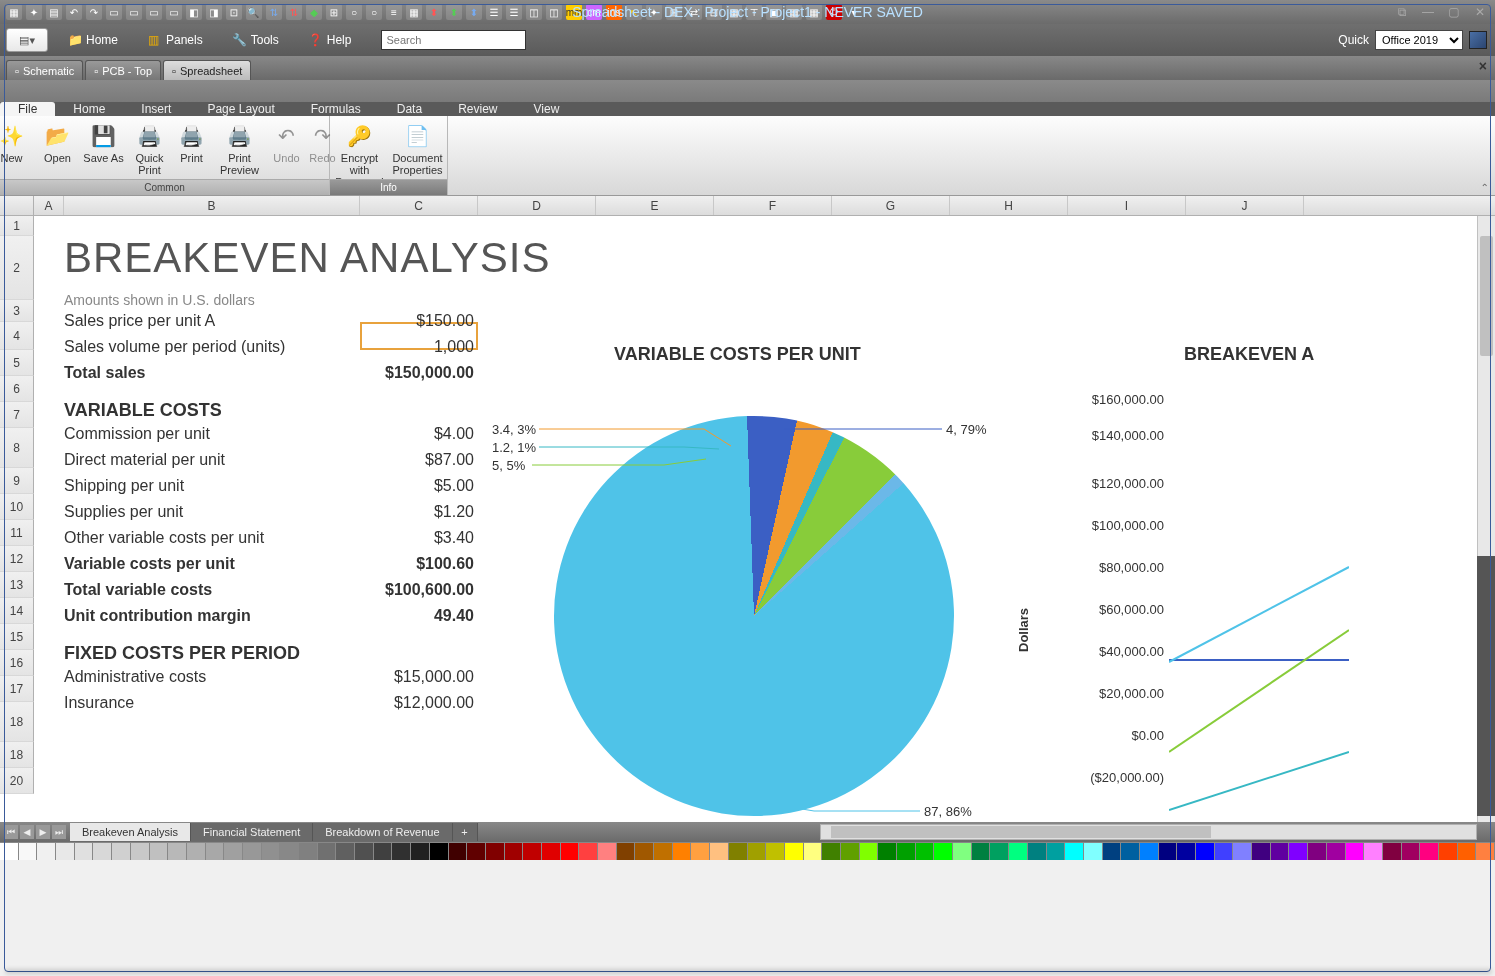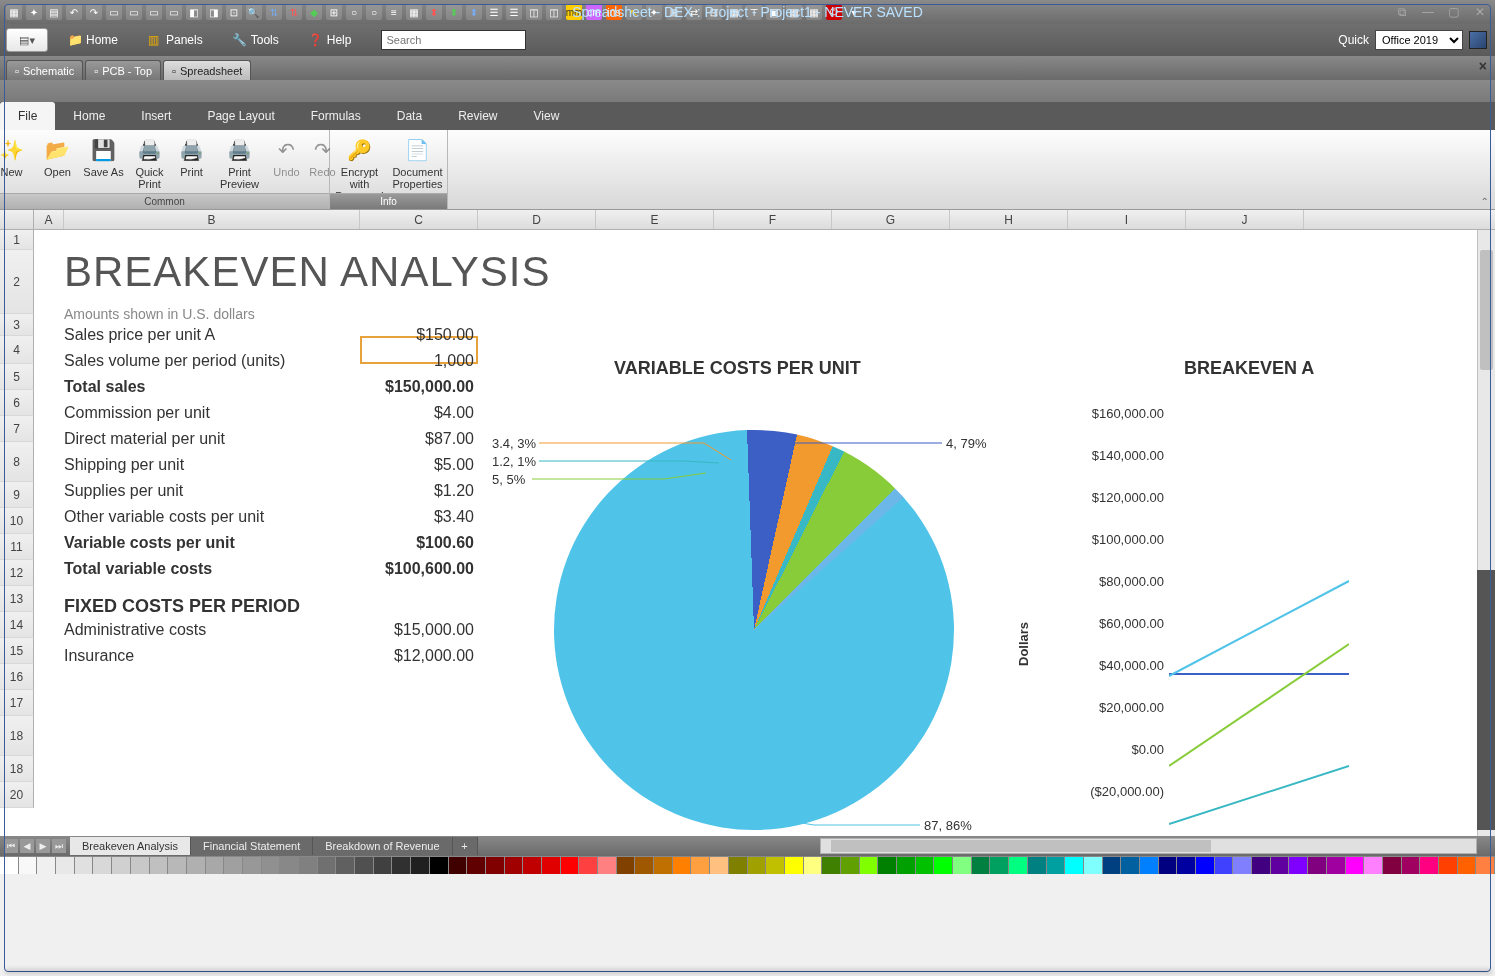--- a/index.html
+++ b/index.html
@@ -26,21 +26,21 @@
 
 .doc-tabs { height: 24px; background: linear-gradient(#888,#6a6a6a); display: flex; align-items: flex-end; padding: 0 6px; position: relative; }
 .doc-tab { height: 20px; padding: 0 8px; background: linear-gradient(#999,#777); border: 1px solid #555; border-bottom: none; border-top-left-radius: 3px; border-top-right-radius: 3px; display: inline-flex; align-items: center; gap: 4px; color: #fff; font-size: 11px; margin-right: 2px; cursor: pointer; }
 .doc-tab.active { background: linear-gradient(#ddd,#bbb); color: #222; }
 .doc-tabs .close-x { position: absolute; right: 8px; top: 2px; cursor: pointer; color: #333; font-size: 14px; font-weight: bold; }
 
 
 .filler { height: 22px; background: linear-gradient(#8a8a8a,#7a7a7a); }
 
 
-.ribbon-tabs { height: 28px; background: #5a5a5a; display: flex; align-items: center; color: #eee; font-size: 12px; padding-left: 0; }
+.ribbon-tabs { height: 14px; background: #5a5a5a; display: flex; align-items: center; color: #eee; font-size: 12px; padding-left: 0; }
 .ribbon-tab { padding: 0 18px; height: 100%; display: inline-flex; align-items: center; cursor: pointer; }
 .ribbon-tab.active { background: #f5f5f5; color: #333; border-top-left-radius: 3px; border-top-right-radius: 3px; }
 
 
 .ribbon { height: 80px; background: linear-gradient(#fdfdfd,#d8d8d8); border-bottom: 1px solid #999; display: flex; position: relative; }
 .ribbon-group { display: flex; flex-direction: column; align-items: center; border-right: 1px solid #b8b8b8; min-width: 40px; position: relative; }
 .ribbon-group-items { display: flex; padding: 4px 4px 0 4px; }
 .ribbon-btn { display: flex; flex-direction: column; align-items: center; justify-content: flex-start; width: 46px; padding: 2px 2px 0 2px; cursor: pointer; text-align: center; font-size: 11px; color: #333; }
 .ribbon-btn.wide { width: 58px; }
 .ribbon-btn-icon { width: 28px; height: 28px; margin-bottom: 2px; display: inline-flex; align-items: center; justify-content: center; font-size: 20px; }
@@ -308,20 +308,21 @@
           </div>
           <div class="data-row">
             <span class="lbl">Sales volume per period (units)</span>
             <span class="val">1,000</span>
           </div>
           <div class="data-row bold">
             <span class="lbl">Total sales</span>
             <span class="val">$150,000.00</span>
           </div>
         </div>
+      <div class="sect-head">VARIABLE COSTS</div>
       <div id="var-rows">
           <div class="data-row">
             <span class="lbl">Commission per unit</span>
             <span class="val">$4.00</span>
           </div>
           <div class="data-row">
             <span class="lbl">Direct material per unit</span>
             <span class="val">$87.00</span>
           </div>
           <div class="data-row">
@@ -336,20 +337,24 @@
             <span class="lbl">Other variable costs per unit</span>
             <span class="val">$3.40</span>
           </div>
           <div class="data-row bold">
             <span class="lbl">Variable costs per unit</span>
             <span class="val">$100.60</span>
           </div>
           <div class="data-row bold">
             <span class="lbl">Total variable costs</span>
             <span class="val">$100,600.00</span>
+          </div>
+          <div class="data-row bold">
+            <span class="lbl">Unit contribution margin</span>
+            <span class="val">49.40</span>
           </div>
         </div>
       <div class="sect-head">FIXED COSTS PER PERIOD</div>
       <div id="fixed-rows">
           <div class="data-row">
             <span class="lbl">Administrative costs</span>
             <span class="val">$15,000.00</span>
           </div>
           <div class="data-row">
             <span class="lbl">Insurance</span>
@@ -374,21 +379,21 @@
       <polyline points="55,18 220,18 247,35" fill="none" stroke="#f29a2e" stroke-width="1"></polyline>
       <polyline points="55,36 200,36 235,38" fill="none" stroke="#37b8c4" stroke-width="1"></polyline>
       <polyline points="48,54 180,54 222,48" fill="none" stroke="#88cc3a" stroke-width="1"></polyline>
       <polyline points="458,18 300,18 280,30" fill="none" stroke="#3b5fc4" stroke-width="1"></polyline>
       <polyline points="436,400 330,400 300,395" fill="none" stroke="#4fc3e8" stroke-width="1"></polyline>
     </svg>
 
     <div class="axis-wrap" id="axis-host">
       <div class="y-label-dollars">Dollars</div>
     <div class="axis-tick" style="top: 0px;">$160,000.00</div>
-        <div class="axis-tick" style="top: 42px;">$140,000.00</div>
+        <div class="axis-tick" style="top: 36px;">$140,000.00</div>
         <div class="axis-tick" style="top: 84px;">$120,000.00</div>
         <div class="axis-tick" style="top: 126px;">$100,000.00</div>
         <div class="axis-tick" style="top: 168px;">$80,000.00</div>
         <div class="axis-tick" style="top: 210px;">$60,000.00</div>
         <div class="axis-tick" style="top: 252px;">$40,000.00</div>
         <div class="axis-tick" style="top: 294px;">$20,000.00</div>
         <div class="axis-tick" style="top: 336px;">$0.00</div>
         <div class="axis-tick" style="top: 378px;">($20,000.00)</div>
       </div>
     <svg class="line-chart" width="180" height="430">

